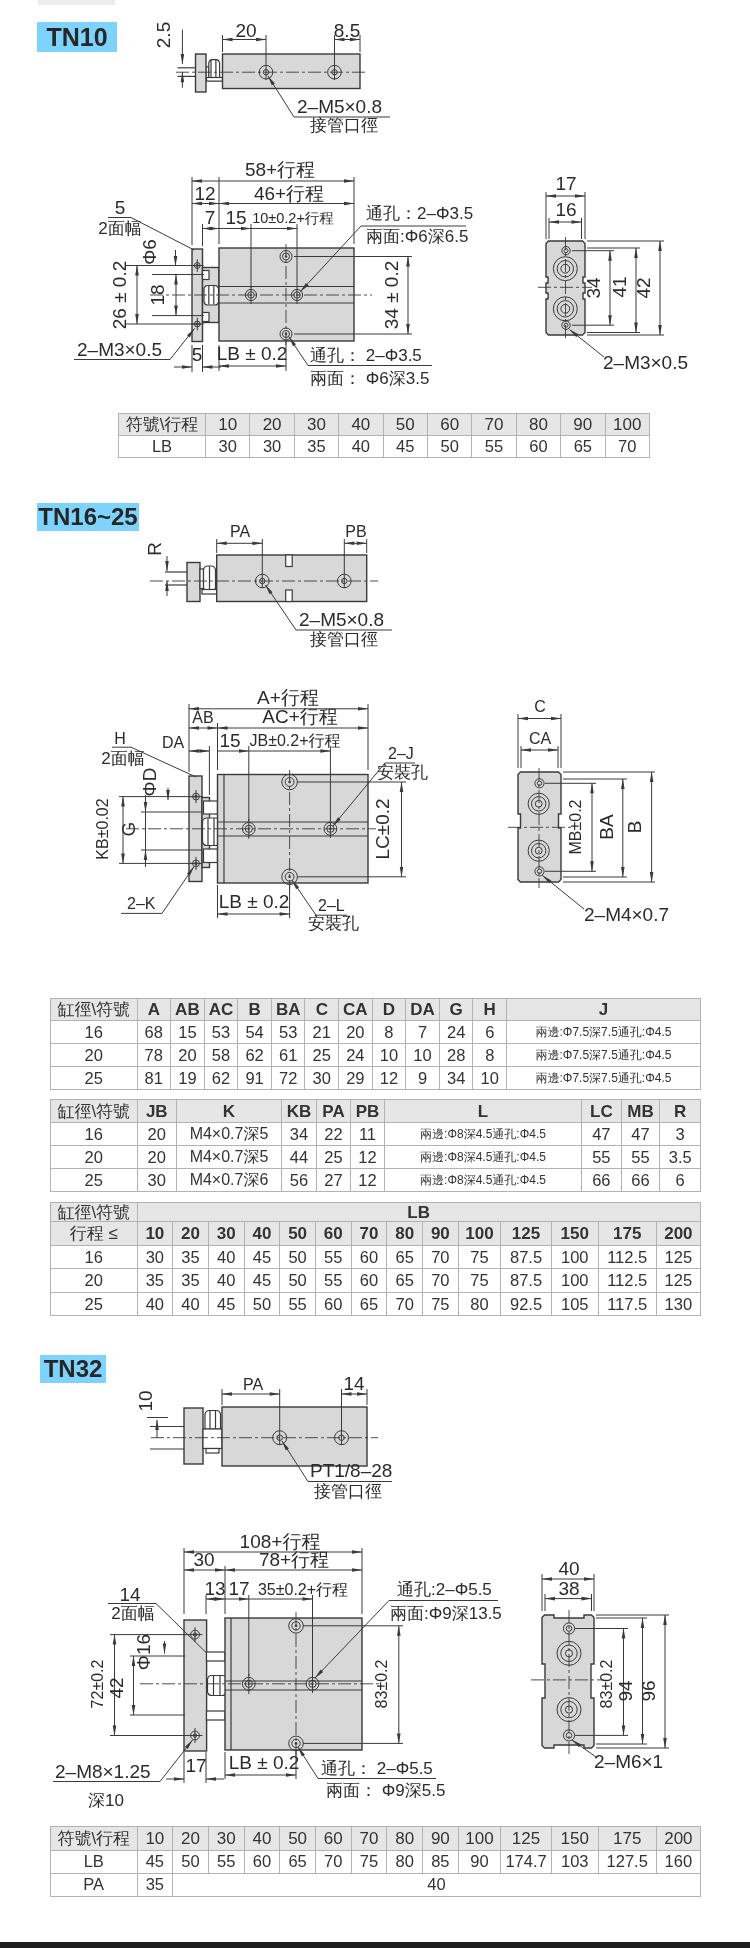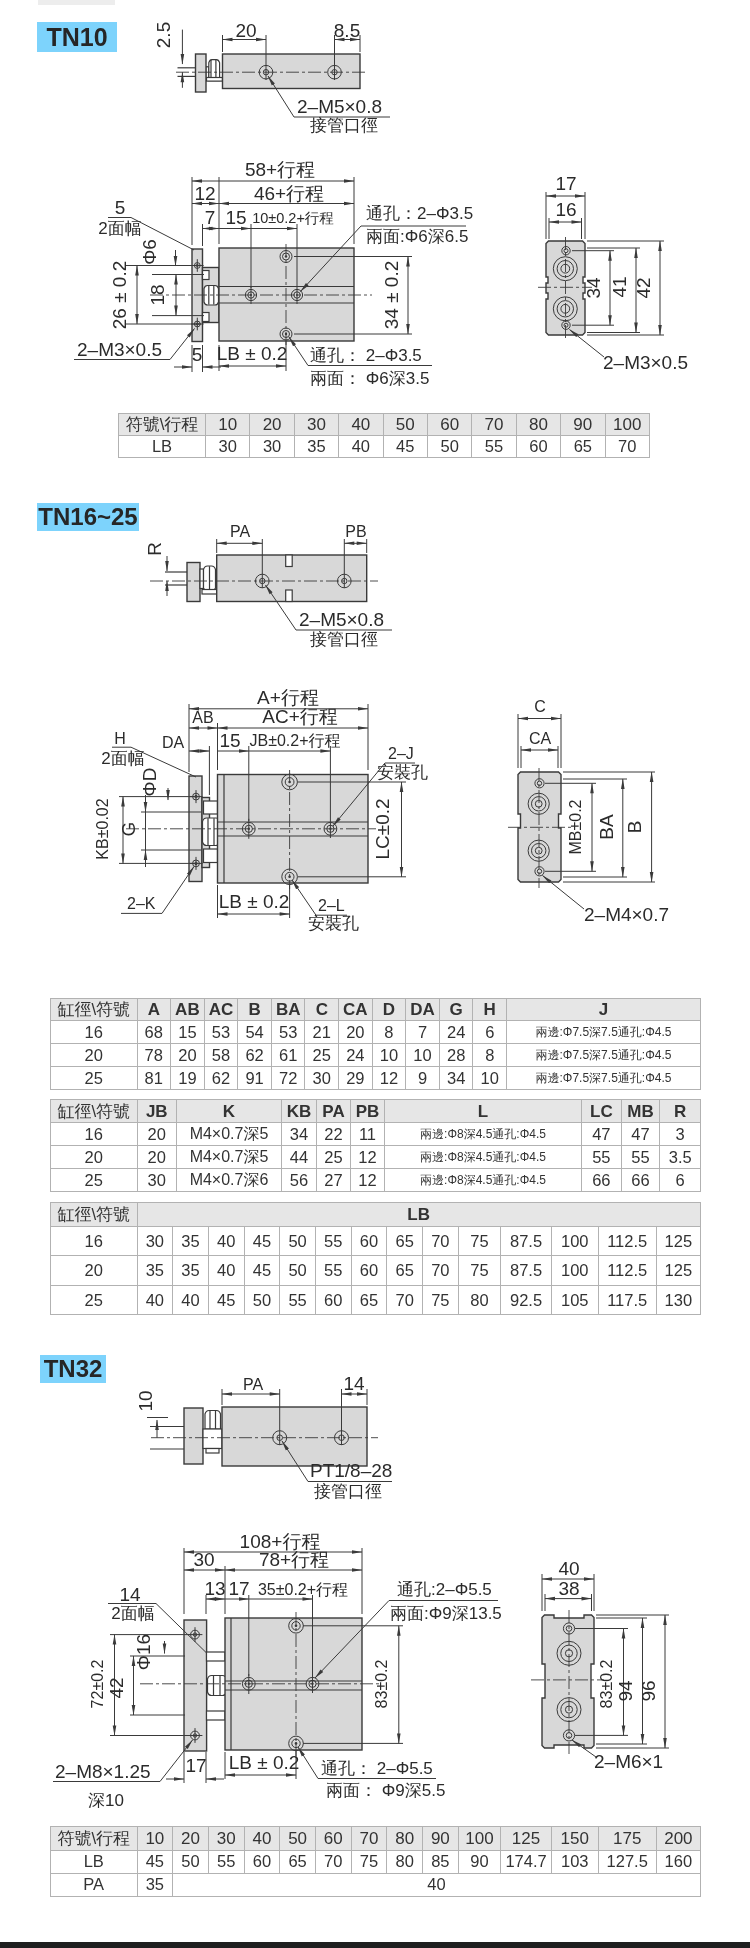--- a/index.html
+++ b/index.html
@@ -1156,20 +1156,37 @@
         <col style="width:50.7px">
         <col style="width:46.7px">
         <col style="width:58.3px">
         <col style="width:44px">
       </colgroup>
 <tbody>
         <tr class="hd" style="height:19px">
           <th class="cjk">缸徑\符號</th>
           <th class="bnum" colspan="14">LB</th>
         </tr>
+<tr class="hd" style="height:23.5px">
+          <th class="cjk">行程 ≤</th>
+          <th class="bnum">10</th>
+          <th class="bnum">20</th>
+          <th class="bnum">30</th>
+          <th class="bnum">40</th>
+          <th class="bnum">50</th>
+          <th class="bnum">60</th>
+          <th class="bnum">70</th>
+          <th class="bnum">80</th>
+          <th class="bnum">90</th>
+          <th class="bnum">100</th>
+          <th class="bnum">125</th>
+          <th class="bnum">150</th>
+          <th class="bnum">175</th>
+          <th class="bnum">200</th>
+        </tr>
 <tr style="height:23.5px">
           <td class="num">16</td>
           <td class="num">30</td>
           <td class="num">35</td>
           <td class="num">40</td>
           <td class="num">45</td>
           <td class="num">50</td>
           <td class="num">55</td>
           <td class="num">60</td>
           <td class="num">65</td>

